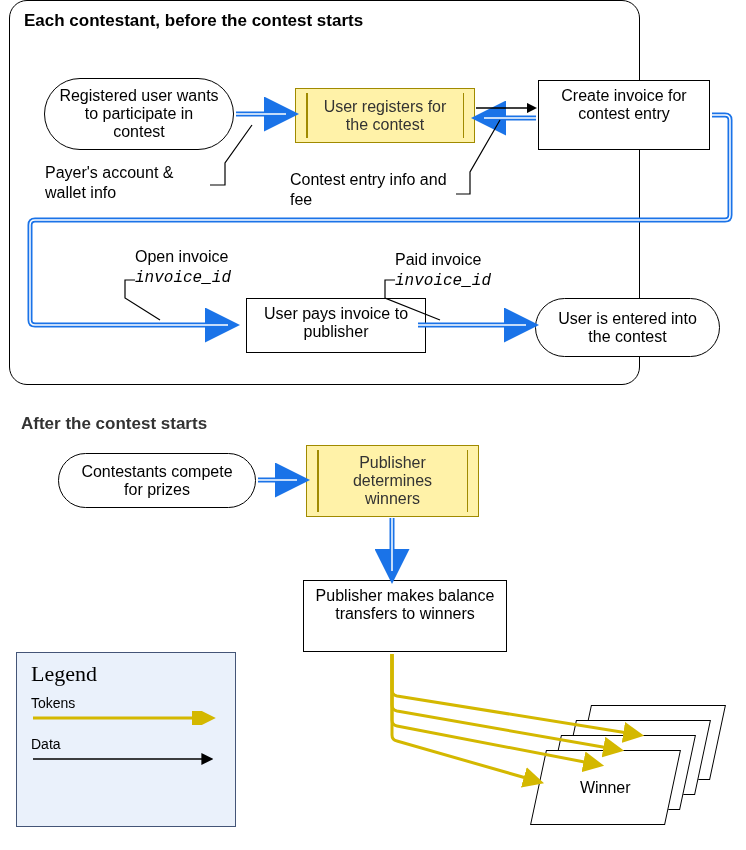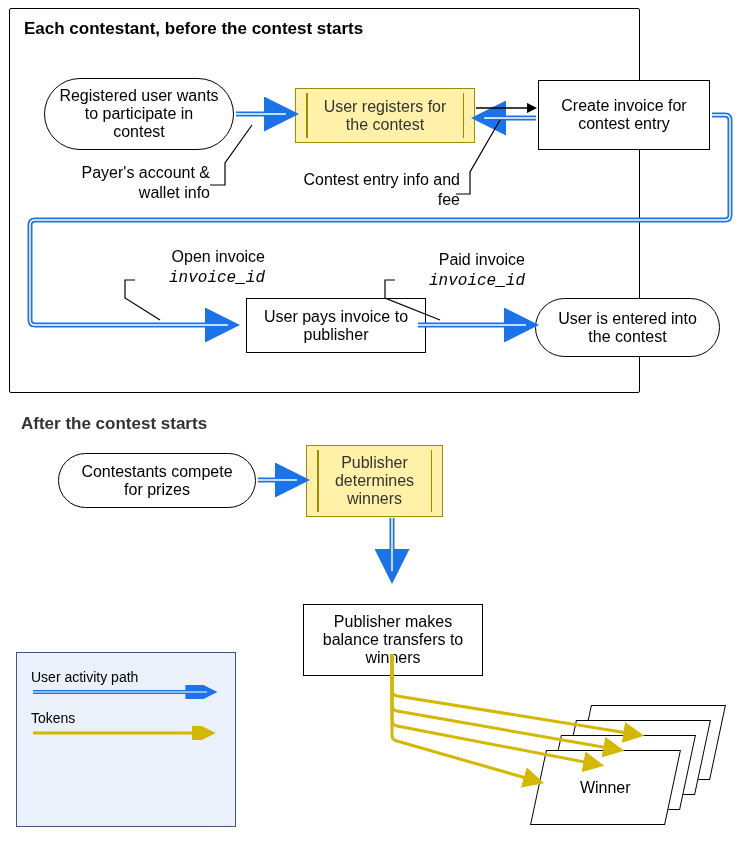--- a/index.html
+++ b/index.html
@@ -30,21 +30,21 @@
     justify-content: center;
     text-align: center;
     padding: 6px 12px;
   }
   .rect-box {
     position: absolute;
     background: #fff;
     border: 1.5px solid #000;
     box-sizing: border-box;
     display: flex;
-    align-items: center;
+    align-items: flex-start;
     justify-content: center;
     text-align: center;
     padding: 6px 10px;
   }
   .yellow-box {
     position: absolute;
     background: #fff2a8;
     border: 1.5px solid #a08a00;
     border-radius: 0;
     box-sizing: border-box;
@@ -65,24 +65,24 @@
   }
   .yellow-box::before { left: 10px; }
   .yellow-box::after { right: 10px; }
   .section-title {
     position: absolute;
     font-weight: bold;
     font-size: 17px;
   }
   .label {
     position: absolute;
-    text-align: right;
+    text-align: left;
     line-height: 1.25;
   }
-  .mono { font-family: "Courier New", monospace; font-style: italic; margin-left: 30px; }
+  .mono { font-family: "Courier New", monospace; font-style: italic; }
   .legend {
     position: absolute;
     background: #eaf1fb;
     border: 1.5px solid #457;
     box-sizing: border-box;
     padding: 8px 14px 10px 14px;
   }
   .legend-title { font-size: 22px; margin-bottom: 6px; font-family: Georgia, serif;}
   .legend-row { font-size: 14px; margin-top: 8px; }
   svg.overlay {
@@ -101,21 +101,21 @@
     transform: skewX(-12deg);
     display: flex;
     align-items: center;
     justify-content: center;
   }
   .winner-card span { transform: skewX(12deg); }
 </style>
 </head>
 <body>
 
-<div class="box" style="left:9px; top:8px; width:631px; height:385px; border-radius:2px;">
+<div class="box" style="left:9px; top:0; width:631px; height:385px; border-radius:18px;">
   <div class="section-title" style="left:14px; top:10px;">Each contestant, before the contest starts</div>
 </div>
 
 <div class="rounded-box" style="left:44px; top:78px; width:190px; height:72px;">
   <span>Registered user wants to participate in contest</span>
 </div>
 
 <div class="yellow-box" style="left:295px; top:88px; width:180px; height:55px;">
   <span>User registers for the contest</span>
 </div>
@@ -145,63 +145,63 @@
 <div class="rounded-box" style="left:535px; top:298px; width:185px; height:59px;">
   <span>User is entered into the contest</span>
 </div>
 
 <div class="section-title" style="left:21px; top:414px; color:#333;">After the contest starts</div>
 
 <div class="rounded-box" style="left:58px; top:453px; width:198px; height:55px;">
   <span>Contestants compete for prizes</span>
 </div>
 
-<div class="yellow-box" style="left:306px; top:445px; width:137px; height:72px;">
+<div class="yellow-box" style="left:306px; top:445px; width:173px; height:72px;">
   <span>Publisher determines winners</span>
 </div>
 
-<div class="rect-box" style="left:303px; top:604px; width:180px; height:72px;">
+<div class="rect-box" style="left:303px; top:580px; width:204px; height:72px;">
   <span>Publisher makes balance transfers to winners</span>
 </div>
 
 <div class="winner-card" style="left:583px; top:705px;">
     <span></span>
   </div>
 <div class="winner-card" style="left:568px; top:720px;">
     <span></span>
   </div>
 <div class="winner-card" style="left:553px; top:735px;">
     <span></span>
   </div>
 <div class="winner-card" style="left:538px; top:750px;">
   <span>Winner</span>
 </div>
 
 <div class="legend" style="left:16px; top:652px; width:220px; height:175px;">
-  <div class="legend-row">
-    <span>User activity path</span>
-    <svg width="190" height="14">
-        <defs>
-          <marker id="lab" viewBox="0 0 10 10" refX="8" refY="5" markerWidth="8" markerHeight="8" orient="auto">
-            <path d="M0,0 L10,5 L0,10 z" fill="#1a73e8"></path>
-          </marker>
-        </defs>
-        <line x1="2" y1="7" x2="180" y2="7" stroke="#1a73e8" stroke-width="4" marker-end="url(#lab)"></line>
-        <line x1="2" y1="7" x2="176" y2="7" stroke="#fff" stroke-width="1.2"></line>
-      </svg>
-  </div>
+  <div class="legend-title">Legend</div>
   <div class="legend-row">
     <span>Tokens</span>
     <svg width="190" height="14">
         <defs>
           <marker id="lay" viewBox="0 0 10 10" refX="8" refY="5" markerWidth="8" markerHeight="8" orient="auto">
             <path d="M0,0 L10,5 L0,10 z" fill="#d4b800"></path>
           </marker>
         </defs>
         <line x1="2" y1="7" x2="180" y2="7" stroke="#d4b800" stroke-width="3" marker-end="url(#lay)"></line>
+      </svg>
+  </div>
+  <div class="legend-row">
+    <span>Data</span>
+    <svg width="190" height="14">
+        <defs>
+          <marker id="lak" viewBox="0 0 10 10" refX="8" refY="5" markerWidth="8" markerHeight="8" orient="auto">
+            <path d="M0,0 L10,5 L0,10 z" fill="#000"></path>
+          </marker>
+        </defs>
+        <line x1="2" y1="7" x2="180" y2="7" stroke="#000" stroke-width="1.5" marker-end="url(#lak)"></line>
       </svg>
   </div>
 </div>
 
 <svg class="overlay">
   <defs>
     <marker id="arrow-blue" viewBox="0 0 10 10" refX="8" refY="5" markerWidth="7" markerHeight="7" orient="auto">
       <path d="M0,0 L10,5 L0,10 z" fill="#1a73e8"></path>
     </marker>
     <marker id="arrow-black" viewBox="0 0 10 10" refX="8" refY="5" markerWidth="7" markerHeight="7" orient="auto">

